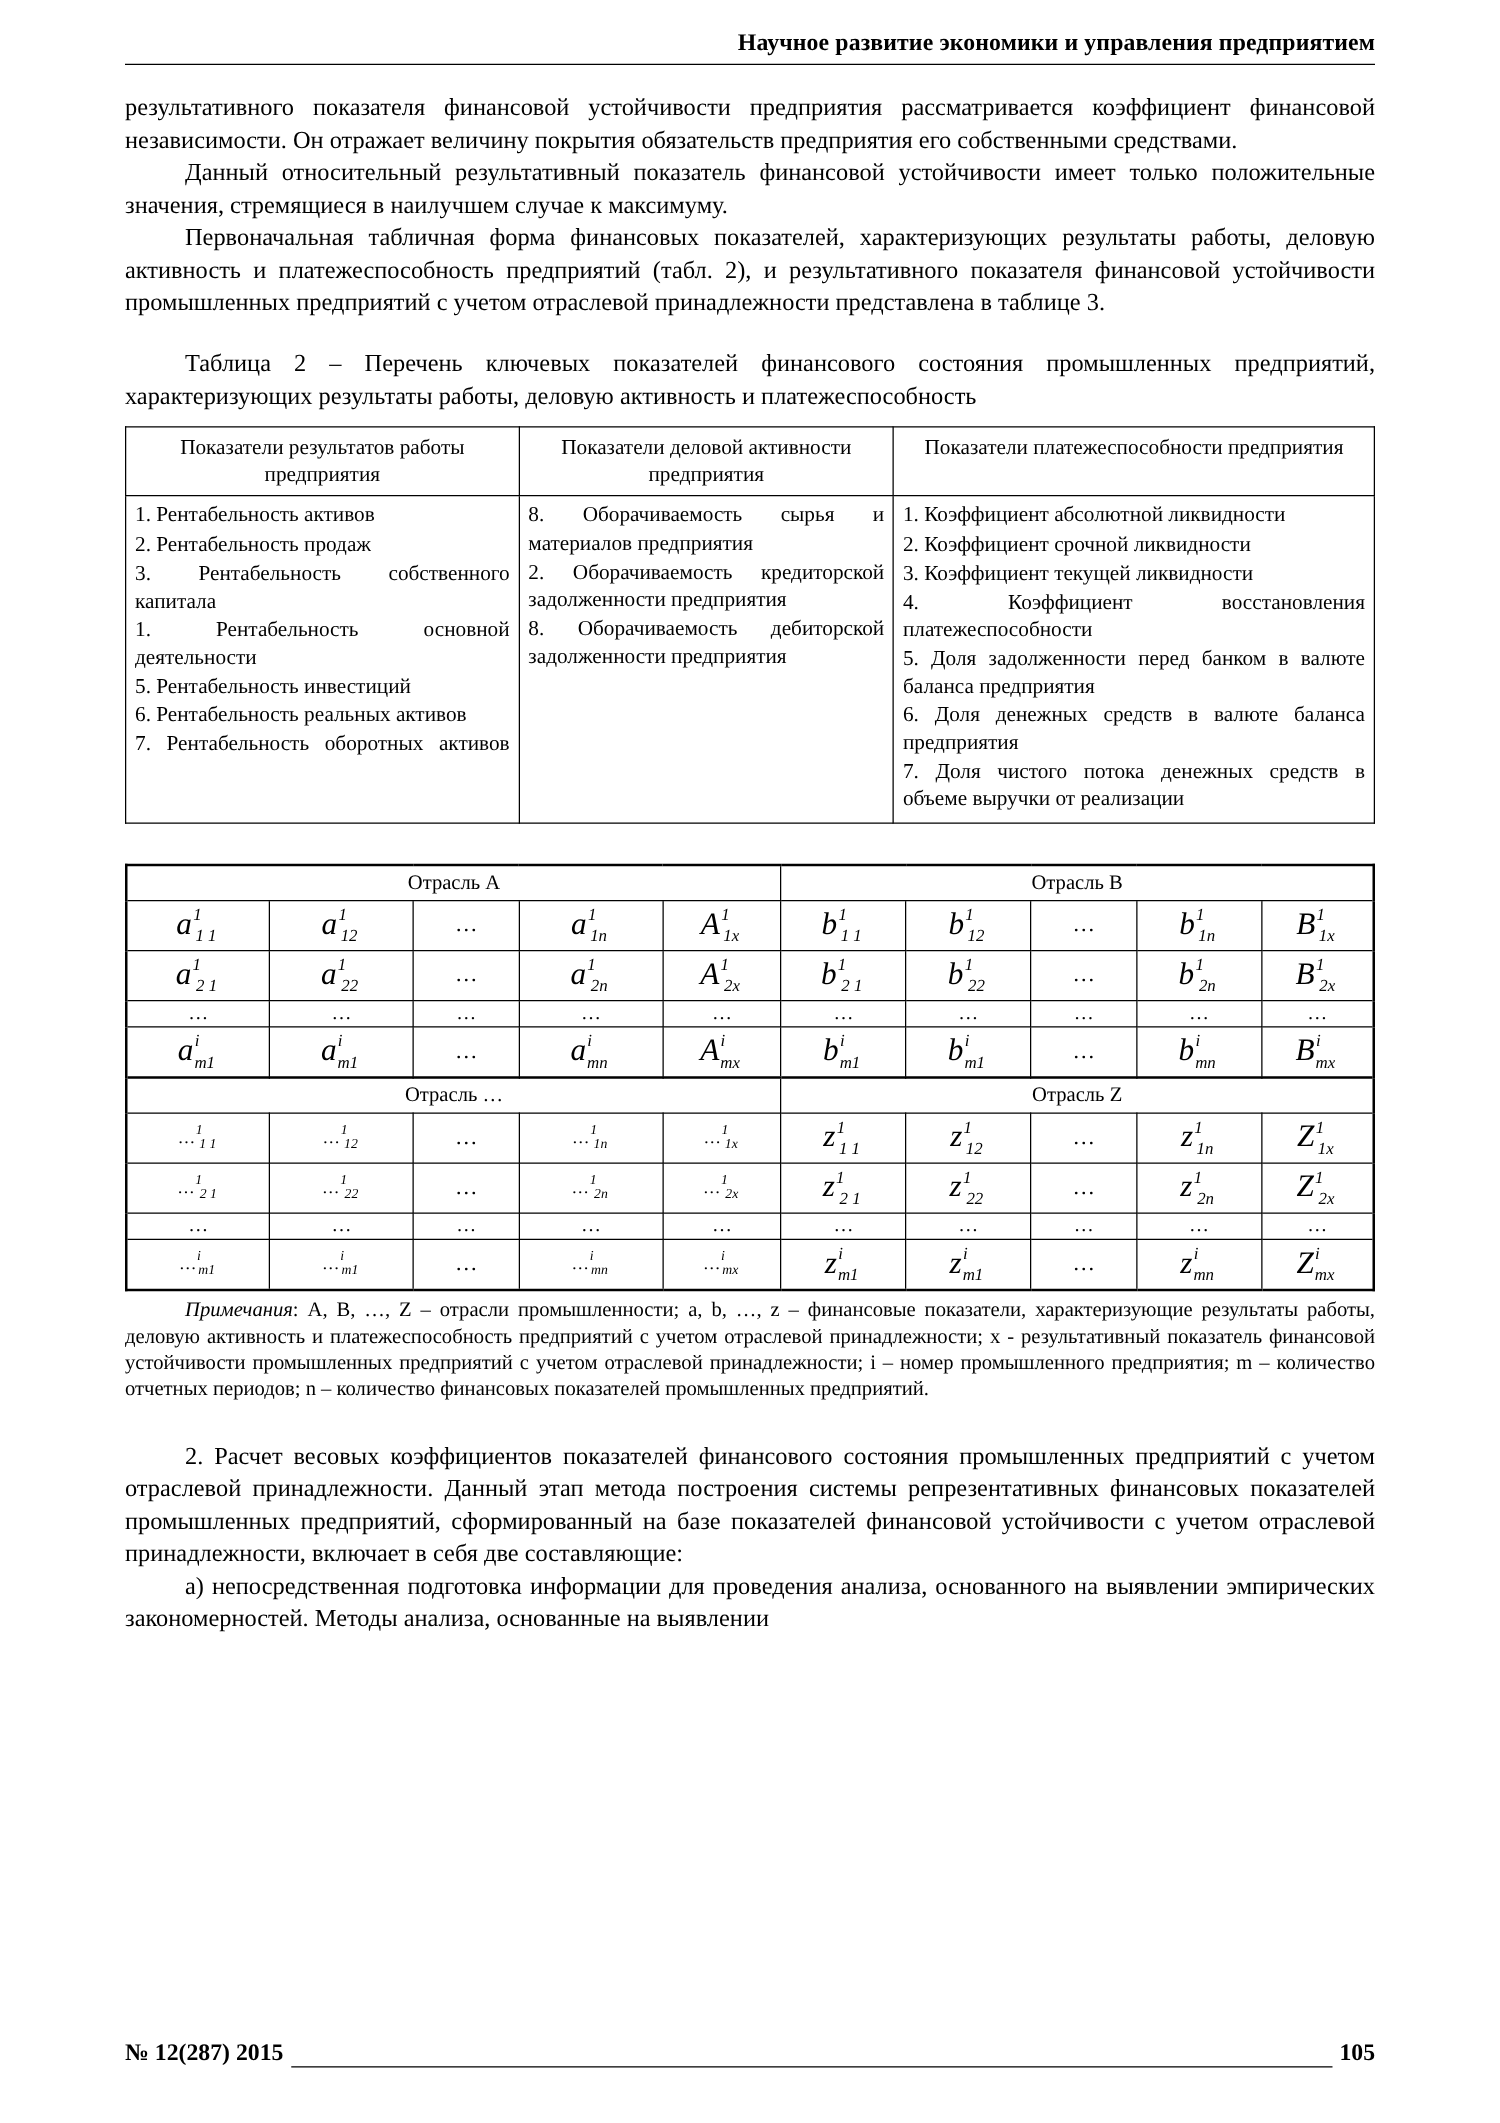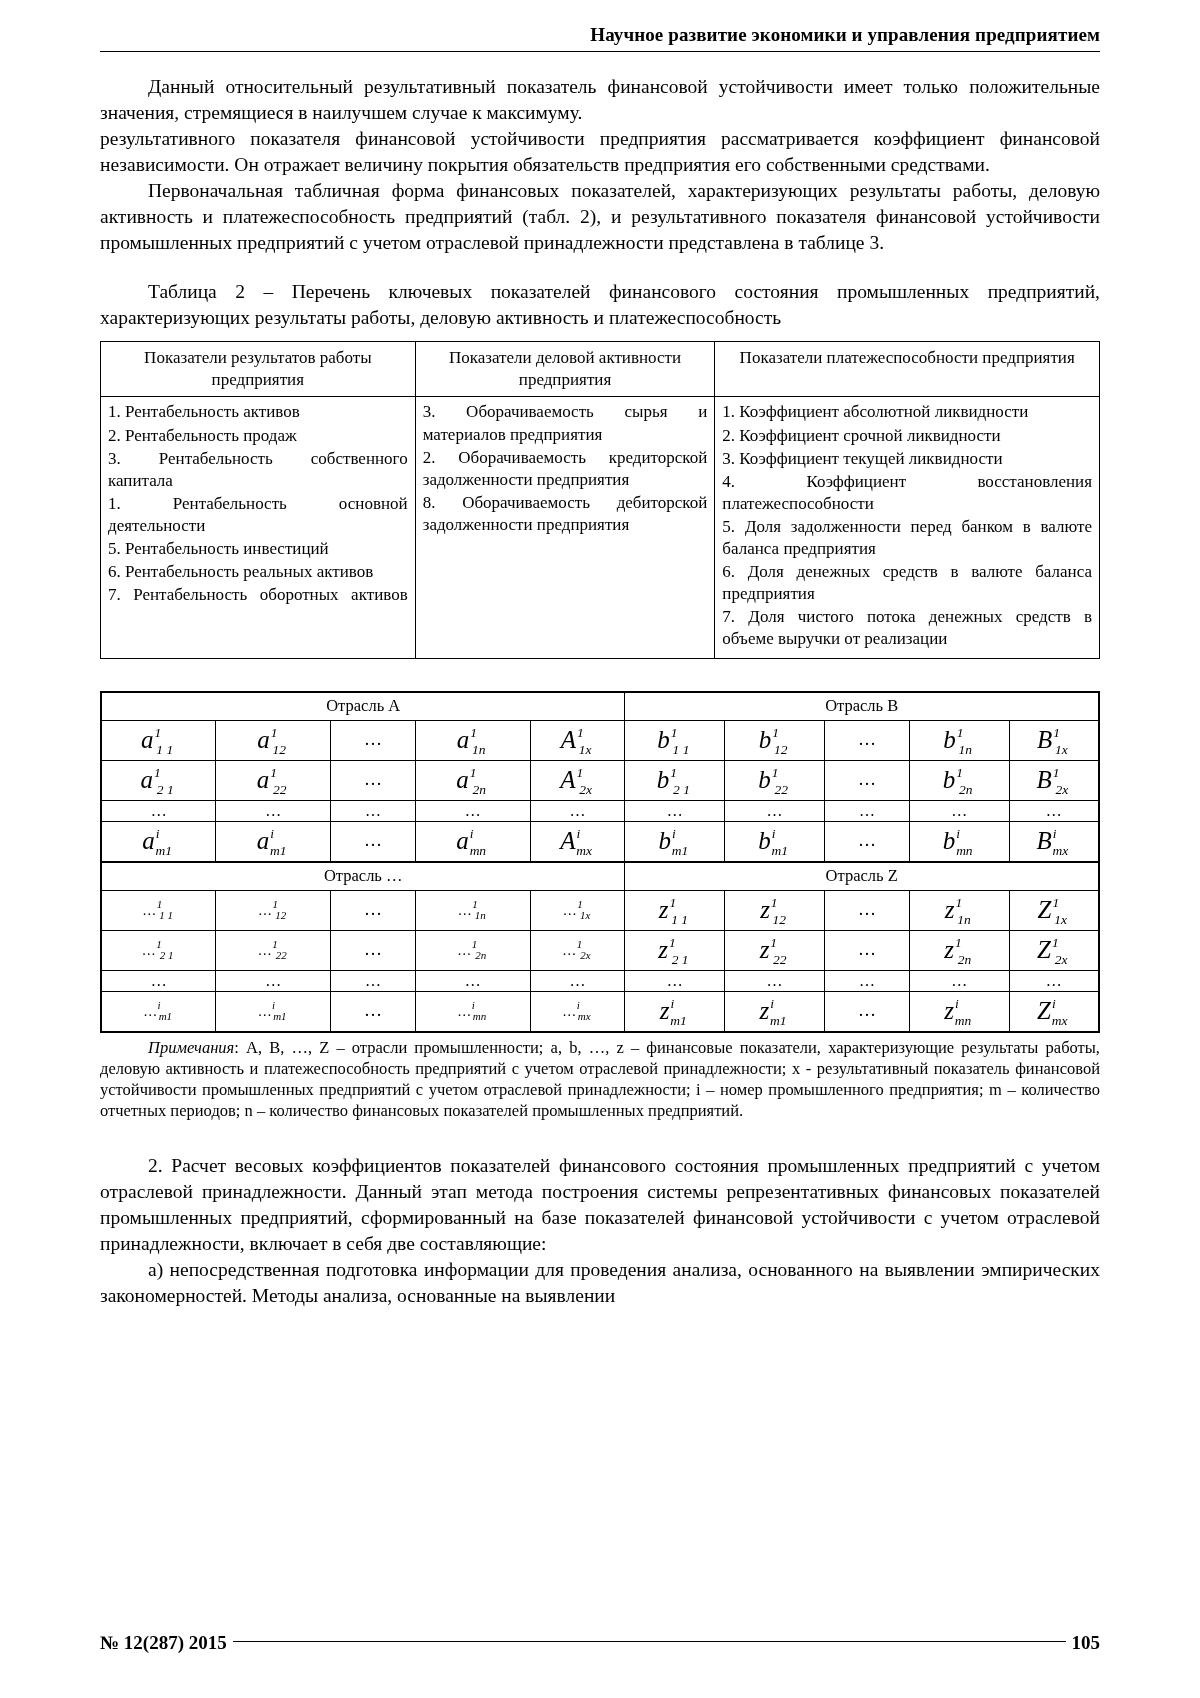--- a/index.html
+++ b/index.html
@@ -150,42 +150,42 @@
   }
   .notes i { font-style: italic; }
 
   
   .footer {
     position: absolute;
     left: 100px;
     right: 100px;
     bottom: 44px;
     display: flex;
-    align-items: flex-start;
+    align-items: flex-end;
     font-weight: bold;
     font-size: 19px;
   }
   .footer .rule {
     flex: 1 1 auto;
     height: 0;
     border-bottom: 1.8px solid #000;
     margin: 9px 6px 0 6px;
   }
   .footer .pg { white-space: nowrap; }
   .footer .iss { white-space: nowrap; }
 </style>
 </head>
 <body>
 
 <div class="page">
 
   <div class="runhead">Научное развитие экономики и управления предприятием</div>
 
+  <p class="body">результативного показателя финансовой устойчивости предприятия рассматривается коэффициент финансовой независимости. Он отражает величину покрытия обязательств предприятия его собственными средствами.</p>
   <p class="body indent">Данный относительный результативный показатель финансовой устойчивости имеет только положительные значения, стремящиеся в наилучшем случае к максимуму.</p>
-  <p class="body">результативного показателя финансовой устойчивости предприятия рассматривается коэффициент финансовой независимости. Он отражает величину покрытия обязательств предприятия его собственными средствами.</p>
   <p class="body indent">Первоначальная табличная форма финансовых показателей, характеризующих результаты работы, деловую активность и платежеспособность предприятий (табл. 2), и результативного показателя финансовой устойчивости промышленных предприятий с учетом отраслевой принадлежности представлена в таблице 3.</p>
 
   <div class="spacer-md"></div>
 
   <p class="tcaption">Таблица 2 – Перечень ключевых показателей финансового состояния промышленных предприятий, характеризующих результаты работы, деловую активность и платежеспособность</p>
 
   <table class="t2">
     <colgroup>
       <col class="col-a">
         <col class="col-b">
@@ -206,21 +206,21 @@
             <li>2. Рентабельность продаж</li>
             <li>3. Рентабельность собственного капитала</li>
             <li style="text-align:justify;text-align-last:justify;">1. Рентабельность основной деятельности</li>
             <li>5. Рентабельность инвестиций</li>
             <li>6. Рентабельность реальных активов</li>
             <li style="text-align:justify;text-align-last:justify;">7. Рентабельность оборотных активов</li>
           </ul>
         </td>
         <td>
           <ul>
-            <li>3. Оборачиваемость сырья и материалов предприятия</li>
+            <li>8. Оборачиваемость сырья и материалов предприятия</li>
             <li>2. Оборачиваемость кредиторской задолженности предприятия</li>
             <li>8. Оборачиваемость дебиторской задолженности предприятия</li>
           </ul>
         </td>
         <td>
           <ul>
             <li>1. Коэффициент абсолютной ликвидности</li>
             <li>2. Коэффициент срочной ликвидности</li>
             <li>3. Коэффициент текущей ликвидности</li>
             <li>4. Коэффициент восстановления платежеспособности</li>

